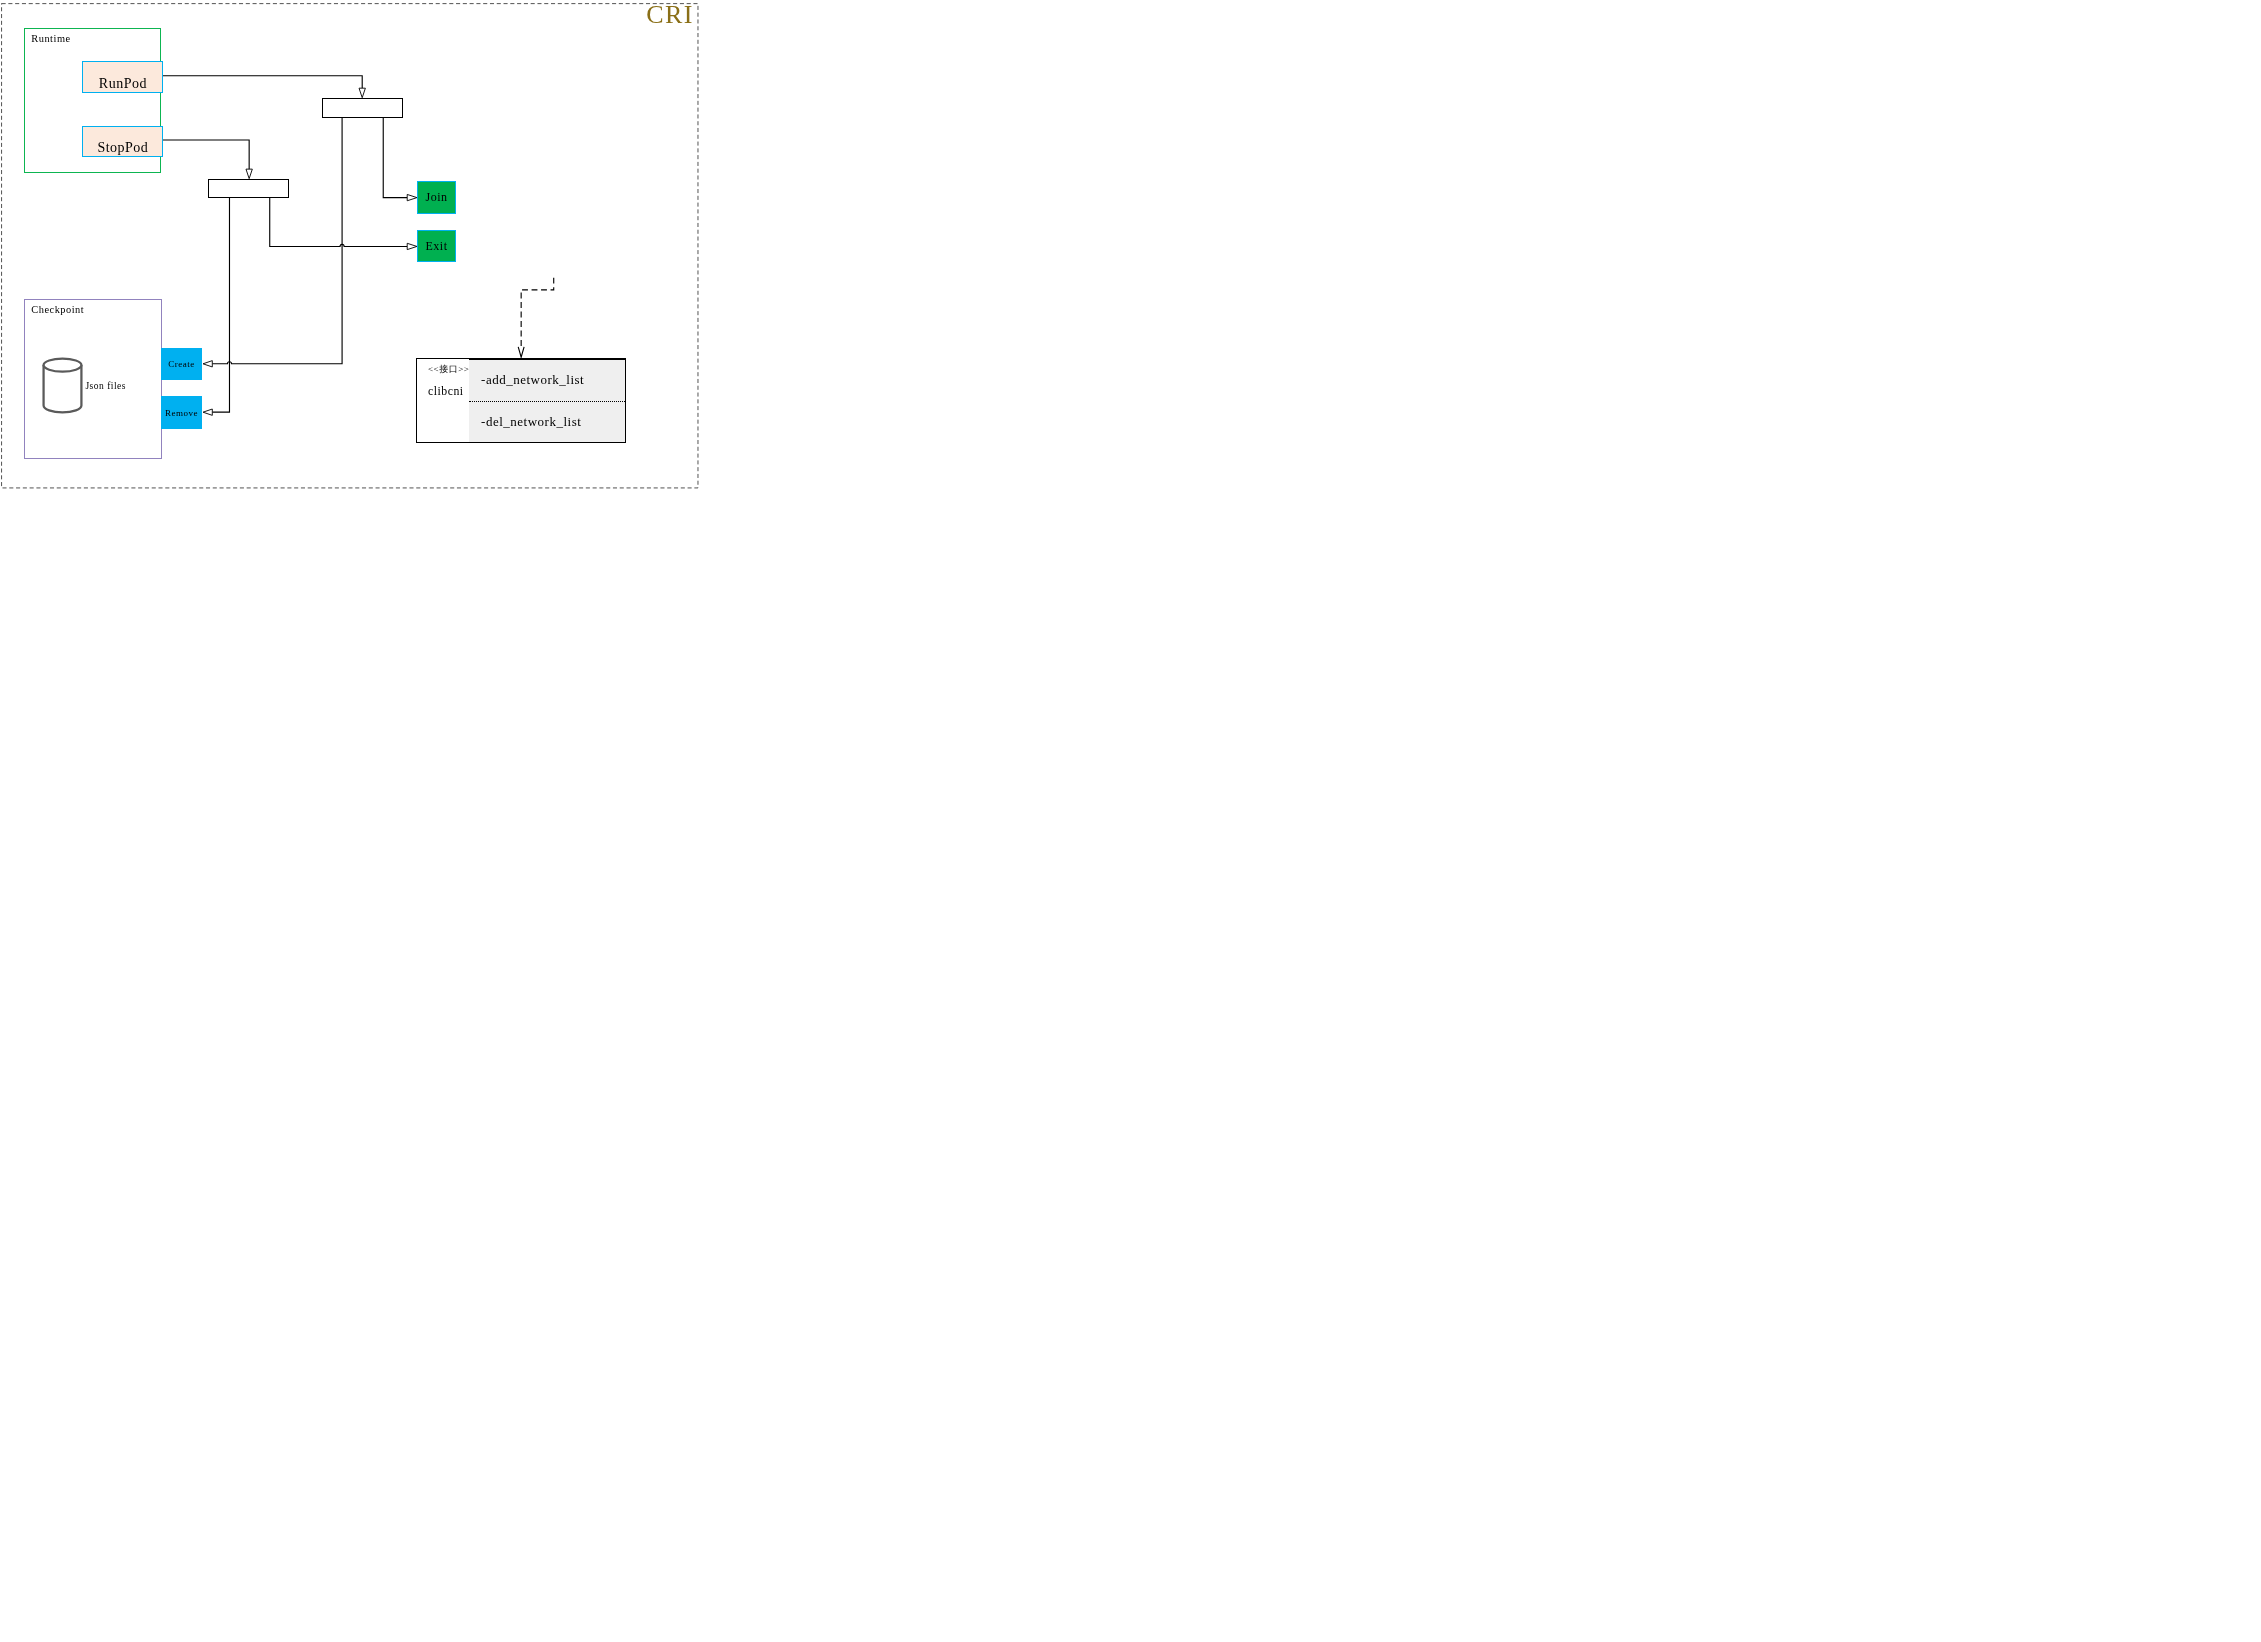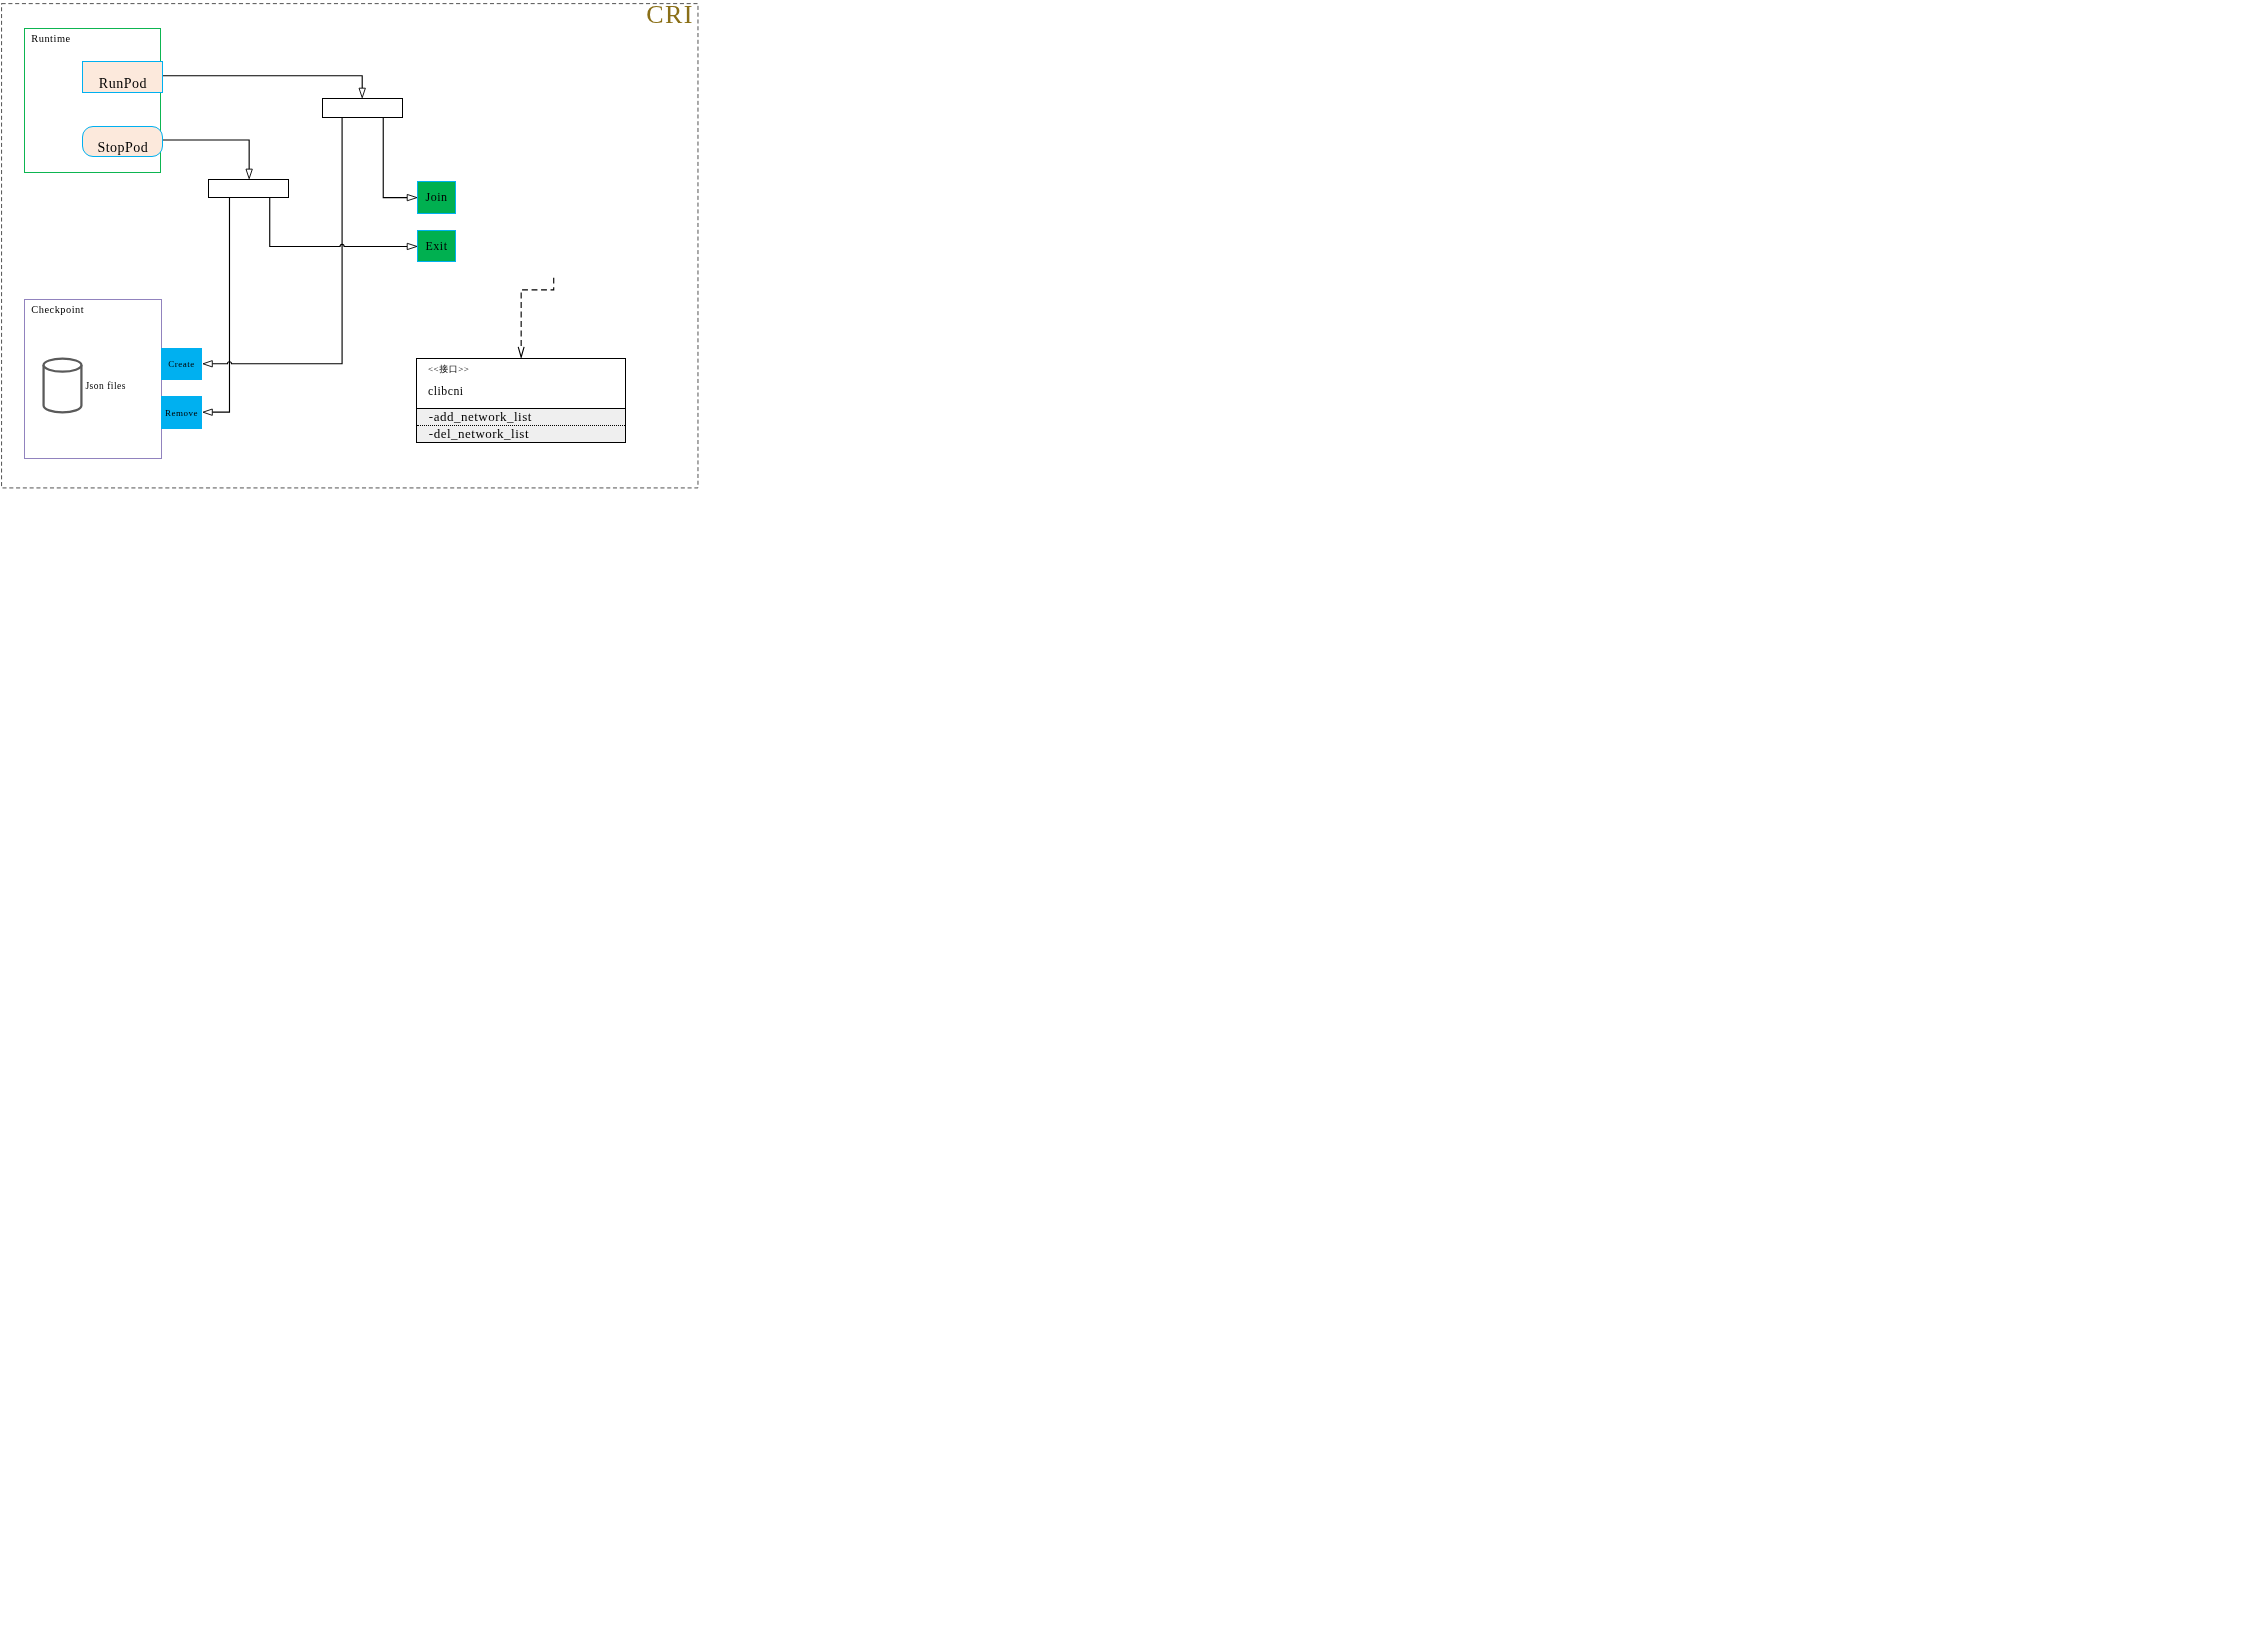--- a/index.html
+++ b/index.html
@@ -23,34 +23,34 @@
   .netmgr{left:456px;top:150px;width:137px;height:128px;border:0.9px solid #2b8ac9;}
   .action{
     position:absolute;z-index:3;box-sizing:border-box;
     display:flex;align-items:center;justify-content:center;
     white-space:nowrap;
   }
   .peach{background:#fce9dc;border:0.9px solid #00b0f0;font-size:14px;letter-spacing:0.5px;align-items:flex-end;}
   .green{background:#00b050;border:0.7px solid #00b0f0;font-size:12px;letter-spacing:0.5px;}
   .cyan{background:#00b0f0;font-size:9px;letter-spacing:0.5px;border:none;}
   .runpod{left:57px;top:32px;width:81px;height:32px;}
-  .stoppod{left:57px;top:97px;width:81px;height:31px;border-radius:11px;}
+  .stoppod{left:57px;top:97px;width:81px;height:31px;}
   .cniapi{left:56px;top:96px;width:81px;height:32px;}
   .join{left:417px;top:181px;width:39px;height:33px;}
   .exit{left:417px;top:230px;width:39px;height:32px;}
   .create{left:161px;top:348px;width:41px;height:32px;}
   .remove{left:161px;top:396px;width:41px;height:33px;}
   .pbox{border:1.6px solid #000;background:#fff;}
   .pbox1{left:322px;top:98px;width:81px;height:20px;}
   .pbox2{left:208px;top:179px;width:81px;height:19px;}
   .cyl{position:absolute;}
   .cyl-label{position:absolute;font-size:9.5px;white-space:nowrap;letter-spacing:0.5px;}
   .iface{
     left:416px;top:358px;width:210px;height:85px;
-    border:1.4px solid #000;display:flex;flex-direction:column;
+    border:1.4px solid #000;display:flex;
   }
   .iface-top{height:46px;padding:4.1px 0 0 11px;}
   .iface-stereotype{font-size:9px;letter-spacing:0.5px;}
   .iface-name{font-size:11.8px;margin-top:8px;letter-spacing:0.5px;}
   .iface-methods{
     flex:1;background:#efefef;border-top:1.4px solid #000;
     display:flex;flex-direction:column;font-size:13px;
   }
   .iface-row{flex:1;display:flex;align-items:center;padding-left:11.8px;letter-spacing:0.5px;}
   .iface-row.first{border-bottom:1.1px dotted #000;}

